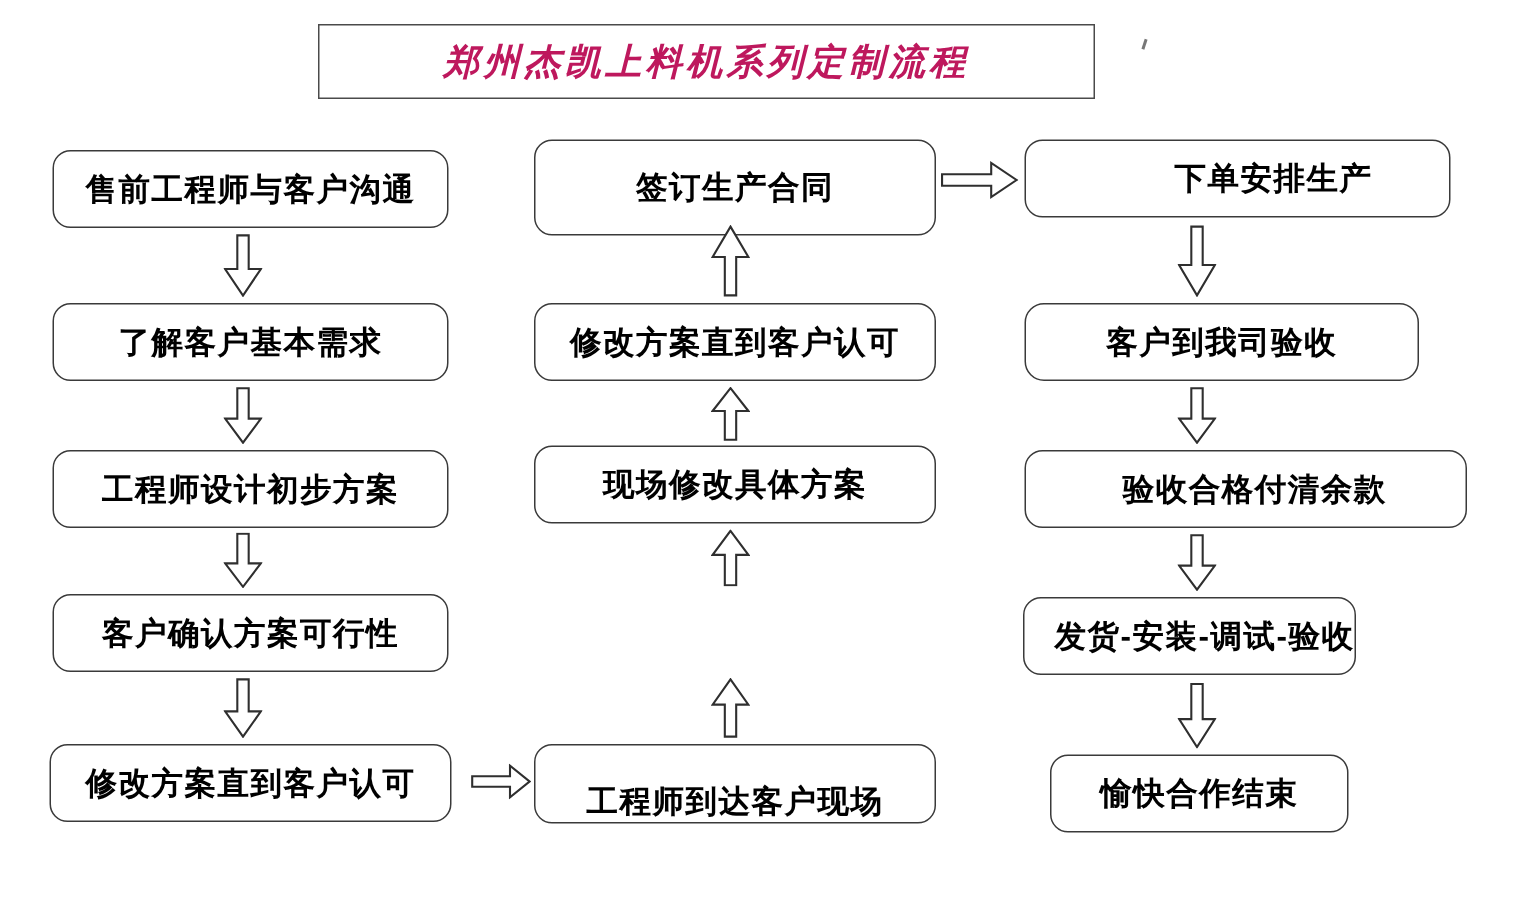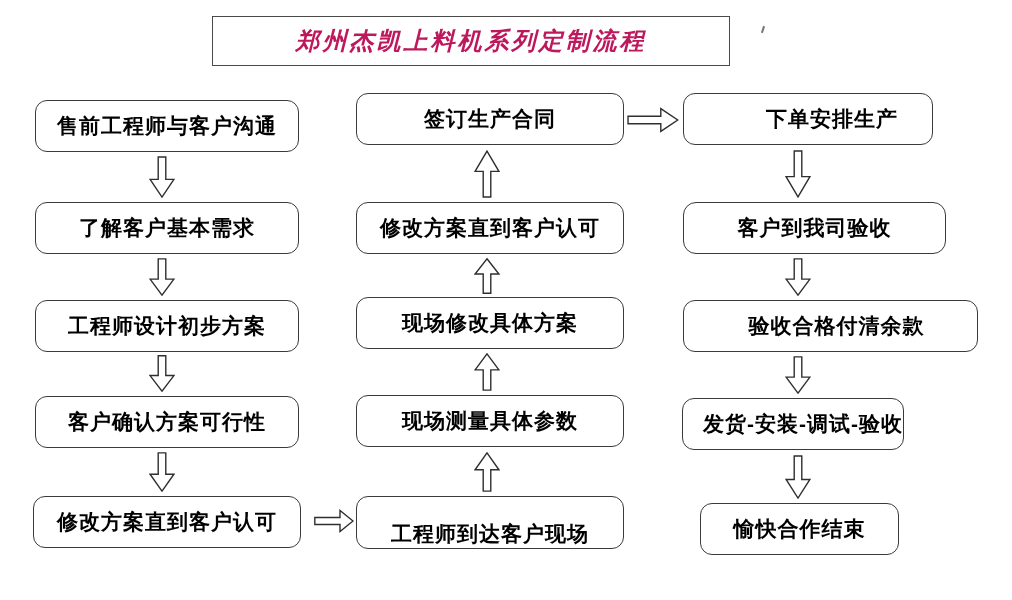--- a/index.html
+++ b/index.html
@@ -109,50 +109,47 @@
   <svg class="arrow" style="left:149px;top:258px;width:26px;height:38px;" viewBox="0 0 24 36" preserveAspectRatio="none">
       <polygon points="8.5,0.8 15.5,0.8 15.5,20 23,20 12,35.2 1,20 8.5,20"></polygon>
     </svg>
   <svg class="arrow" style="left:149px;top:355px;width:26px;height:37px;" viewBox="0 0 24 36" preserveAspectRatio="none">
       <polygon points="8.5,0.8 15.5,0.8 15.5,20 23,20 12,35.2 1,20 8.5,20"></polygon>
     </svg>
   <svg class="arrow" style="left:149px;top:452px;width:26px;height:40px;" viewBox="0 0 24 36" preserveAspectRatio="none">
       <polygon points="8.5,0.8 15.5,0.8 15.5,20 23,20 12,35.2 1,20 8.5,20"></polygon>
     </svg>
 
-  <div class="node" style="left:356px;top:93px;width:268px;height:52px;">
+  <div class="node" style="left:356px;top:93px;width:268px;height:64px;">
     <span class="step-text">签订生产合同</span>
   </div>
   <div class="node" style="left:356px;top:202px;width:268px;">
     <span class="step-text">修改方案直到客户认可</span>
   </div>
   <div class="node" style="left:356px;top:297px;width:268px;">
     <span class="step-text">现场修改具体方案</span>
-  </div>
-  <div class="node" style="left:356px;top:395px;width:268px;">
-    <span class="step-text">现场测量具体参数</span>
   </div>
   <div class="node" style="left:356px;top:496px;width:268px;height:53px;align-items:flex-end;">
     <span class="step-text">工程师到达客户现场</span>
   </div>
 
   <svg class="arrow" style="left:474px;top:150px;width:26px;height:48px;" viewBox="0 0 24 36" preserveAspectRatio="none">
       <polygon points="12,0.8 23,16 15.5,16 15.5,35.2 8.5,35.2 8.5,16 1,16"></polygon>
     </svg>
   <svg class="arrow" style="left:474px;top:258px;width:26px;height:36px;" viewBox="0 0 24 36" preserveAspectRatio="none">
       <polygon points="12,0.8 23,16 15.5,16 15.5,35.2 8.5,35.2 8.5,16 1,16"></polygon>
     </svg>
   <svg class="arrow" style="left:474px;top:353px;width:26px;height:38px;" viewBox="0 0 24 36" preserveAspectRatio="none">
       <polygon points="12,0.8 23,16 15.5,16 15.5,35.2 8.5,35.2 8.5,16 1,16"></polygon>
     </svg>
   <svg class="arrow" style="left:474px;top:452px;width:26px;height:40px;" viewBox="0 0 24 36" preserveAspectRatio="none">
       <polygon points="12,0.8 23,16 15.5,16 15.5,35.2 8.5,35.2 8.5,16 1,16"></polygon>
     </svg>
 
-  <div class="node" style="left:683px;top:93px;width:250px;padding-left:48px;">
+  <div class="node" style="left:683px;top:93px;width:284px;padding-left:48px;">
     <span class="step-text">下单安排生产</span>
   </div>
   <div class="node" style="left:683px;top:202px;width:263px;border-radius:13px;">
     <span class="step-text">客户到我司验收</span>
   </div>
   <div class="node" style="left:683px;top:300px;width:295px;padding-left:12px;">
     <span class="step-text">验收合格付清余款</span>
   </div>
   <div class="node" style="left:682px;top:398px;width:222px;justify-content:flex-end;">
     <span class="step-text">发货-安装-调试-验收</span>

